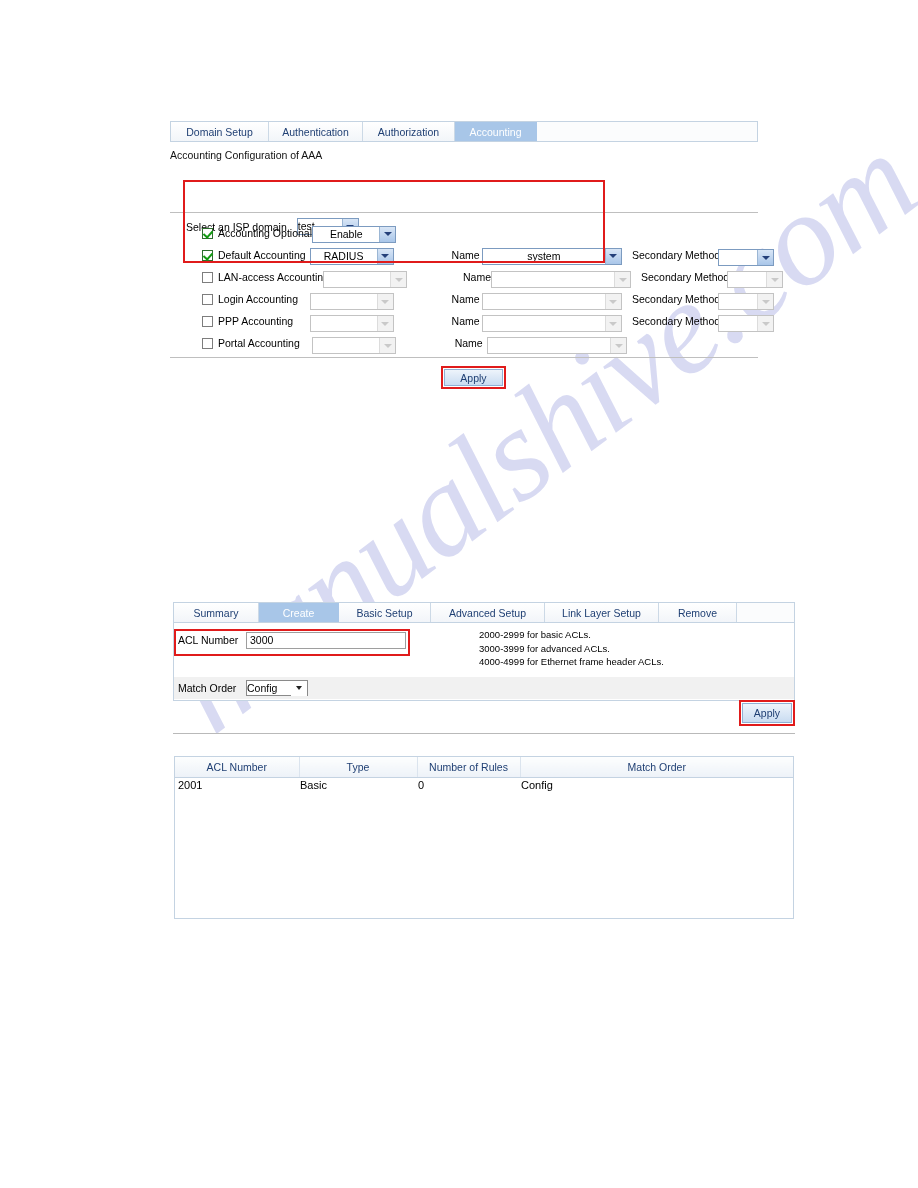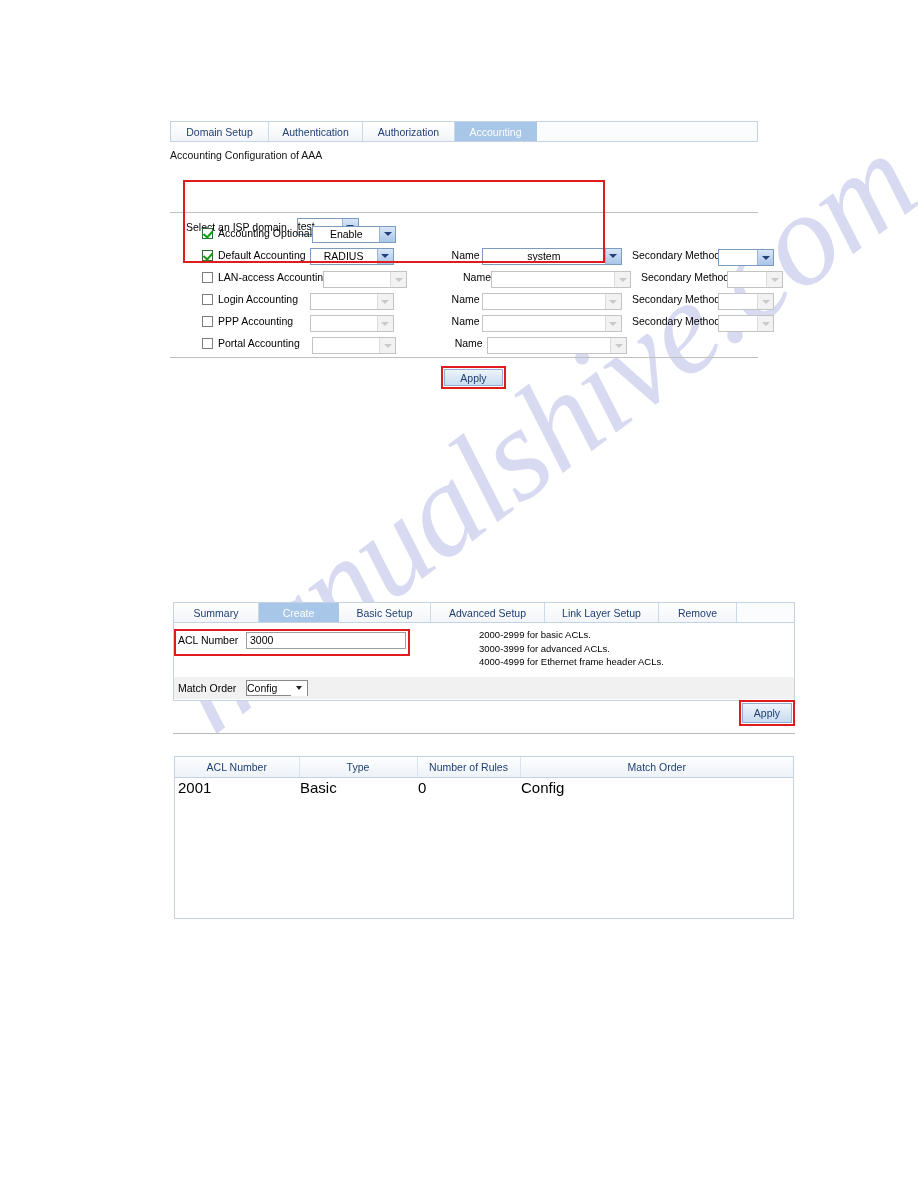--- a/index.html
+++ b/index.html
@@ -383,21 +383,21 @@
     border-bottom: 1px solid #c4d3e2;
     color: #1f3f73;
     font-weight: normal;
     height: 18px;
     font-size: 10.5px;
     text-align: center;
   }
   #acl-table thead th.sep { border-right: 1px solid #dbe4ee; }
   #acl-table tbody td {
     height: 17px;
-    font-size: 15px;
+    font-size: 11px;
     color: #000;
     vertical-align: top;
     padding-top: 1px;
   }
   .col-acl { width: 120px; }
   .col-type { width: 115px; }
   .col-rules { width: 100px; }
   .col-match { width: auto; }
   #acl-table tbody td.col-acl { padding-left: 3px; }
 </style>

